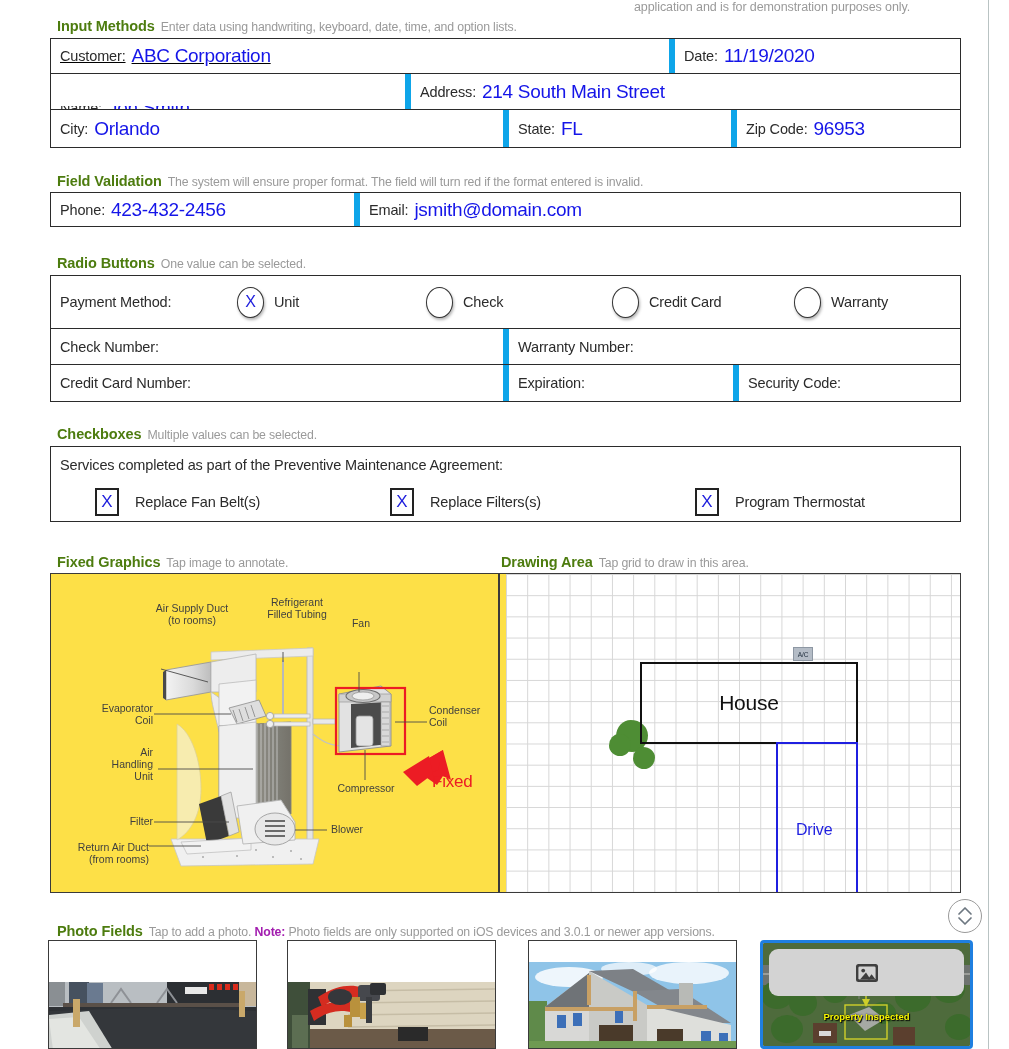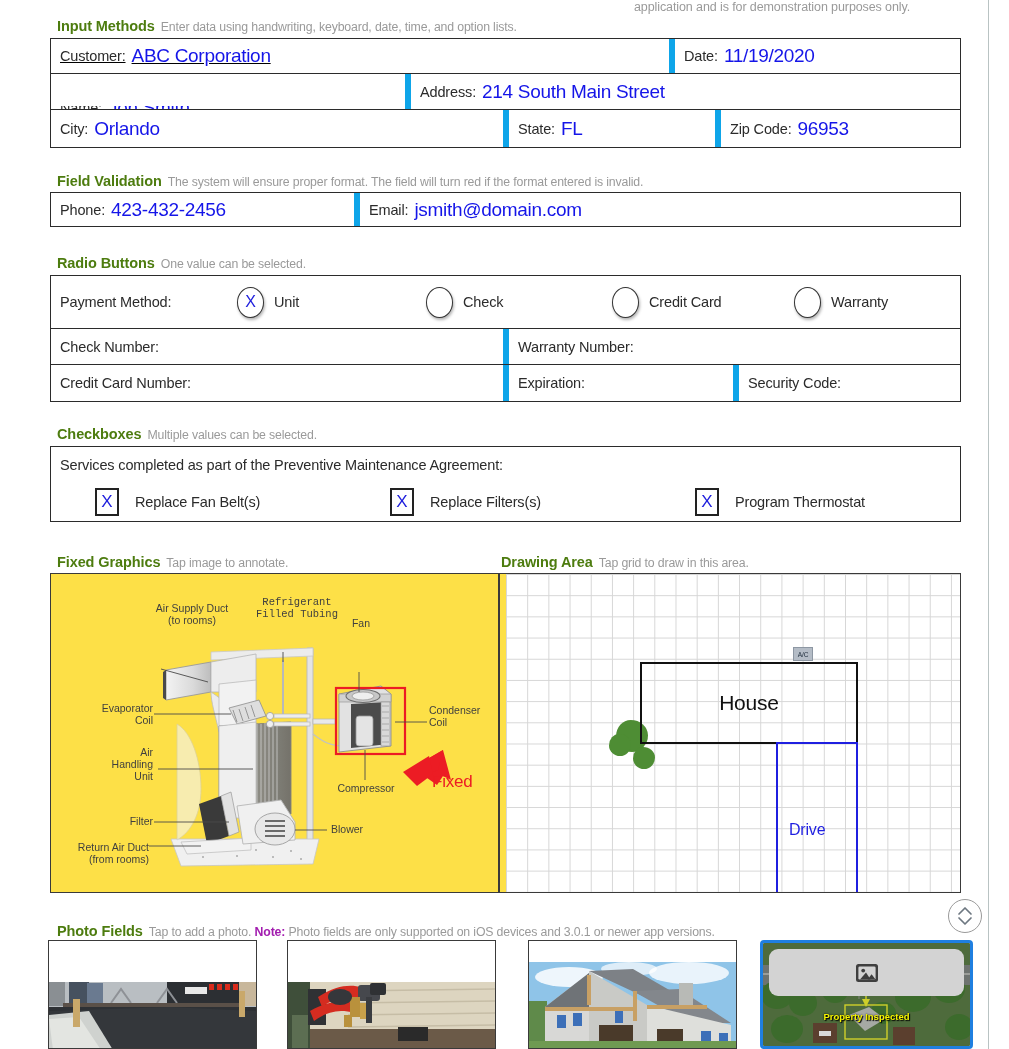--- a/index.html
+++ b/index.html
@@ -309,21 +309,21 @@
     </div>
     <div class="frow" style="height:37px;">
       <div class="fcell" style="left:0; width:452px;">
         <span class="lab">City:</span>
         <span class="val">Orlando</span>
       </div>
       <div class="fcell divl" style="left:452px; width:228px;">
         <span class="lab">State:</span>
         <span class="val">FL</span>
       </div>
-      <div class="fcell divl" style="left:664px; width:231px;">
+      <div class="fcell divl" style="left:680px; width:231px;">
         <span class="lab">Zip Code:</span>
         <span class="val">96953</span>
       </div>
     </div>
   </div>
 
   <div class="sec-head" style="left:57px; top:173px;">
     <span class="t">Field Validation</span><span class="d">The system will ensure proper format. The field will turn red if the format entered is invalid.</span>
   </div>
 
@@ -530,21 +530,21 @@
         <line x1="107" y1="195" x2="202" y2="195"></line>
         <line x1="314" y1="176" x2="314" y2="206"></line>
         <line x1="103" y1="248" x2="178" y2="248"></line>
         <line x1="244" y1="256" x2="276" y2="256"></line>
         <line x1="98" y1="272" x2="150" y2="272"></line>
       </g>
     </svg>
 
     <div class="hvac-lbl" style="left:86px; top:28px; width:110px; text-align:center;">Air Supply Duct
 (to rooms)</div>
-    <div class="hvac-lbl" style="left:196px; top:22px; width:100px; text-align:center;font-family:Liberation Mono, monospace;">Refrigerant
+    <div class="hvac-lbl" style="left:196px; top:22px; width:100px; text-align:center;">Refrigerant
 Filled Tubing</div>
     <div class="hvac-lbl" style="left:288px; top:43px; width:44px; text-align:center;">Fan</div>
     <div class="hvac-lbl rightt" style="left:378px; top:130px; width:70px;">Condenser
 Coil</div>
     <div class="hvac-lbl left" style="left:12px; top:128px; width:90px;">Evaporator
 Coil</div>
     <div class="hvac-lbl left" style="left:20px; top:172px; width:82px;">Air
 Handling
 Unit</div>
     <div class="hvac-lbl" style="left:278px; top:208px; width:74px; text-align:center;">Compressor</div>
@@ -571,21 +571,21 @@
         <span class="house-lbl">House</span>
       </div>
 
       <div class="ac-box" style="left:287px; top:73px; width:20px; height:14px;">
         <span>A/C</span>
       </div>
 
       <div class="drive-line" style="left:270px; top:168px; height:152px;"></div>
       <div class="drive-line" style="left:350px; top:168px; height:152px;"></div>
       <div class="drive-line" style="left:270px; top:168px; width:82px; height:1.8px;"></div>
-      <div class="drive-lbl" style="left:283px; top:247px;">Drive</div>
+      <div class="drive-lbl" style="left:290px; top:247px;">Drive</div>
     </div>
   </div>
 
   <div class="scroll-btn" style="left:948px; top:899px;">
     <svg width="32" height="32" viewBox="0 0 32 32">
       <polyline points="10,14 16,8 22,14" fill="none" stroke="#6d7780" stroke-width="1.7" stroke-linecap="round" stroke-linejoin="round"></polyline>
       <polyline points="10,18 16,24 22,18" fill="none" stroke="#6d7780" stroke-width="1.7" stroke-linecap="round" stroke-linejoin="round"></polyline>
     </svg>
   </div>
 

